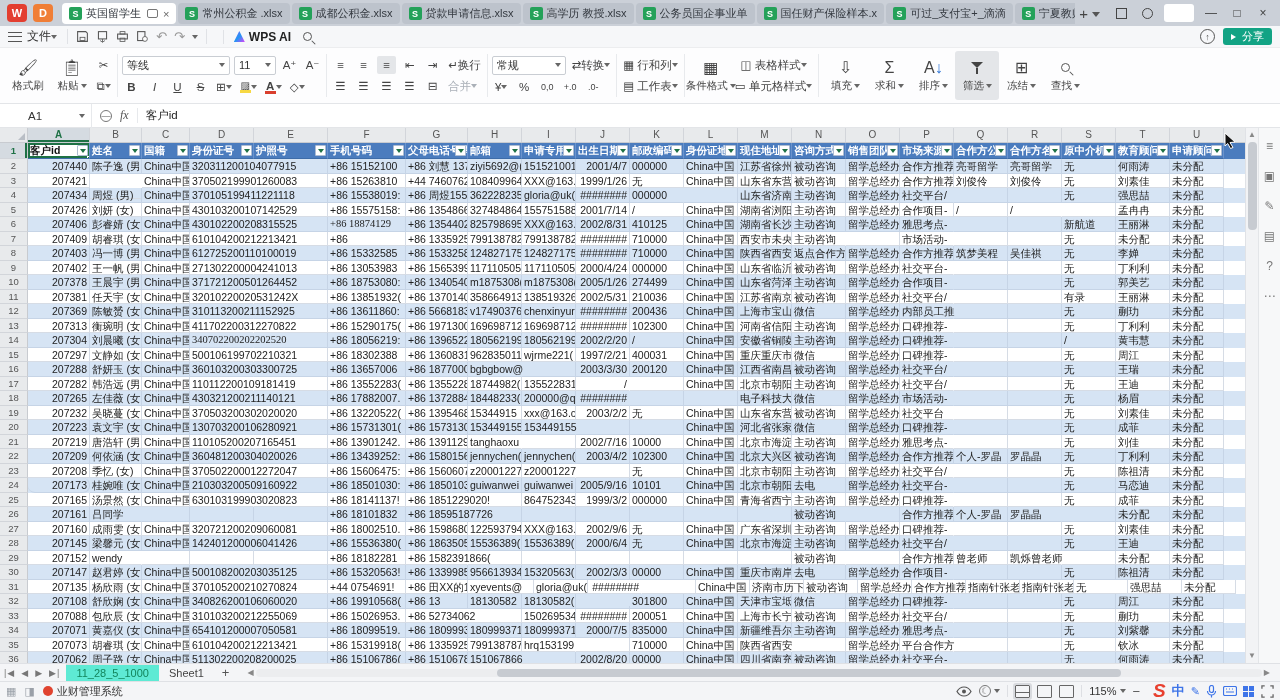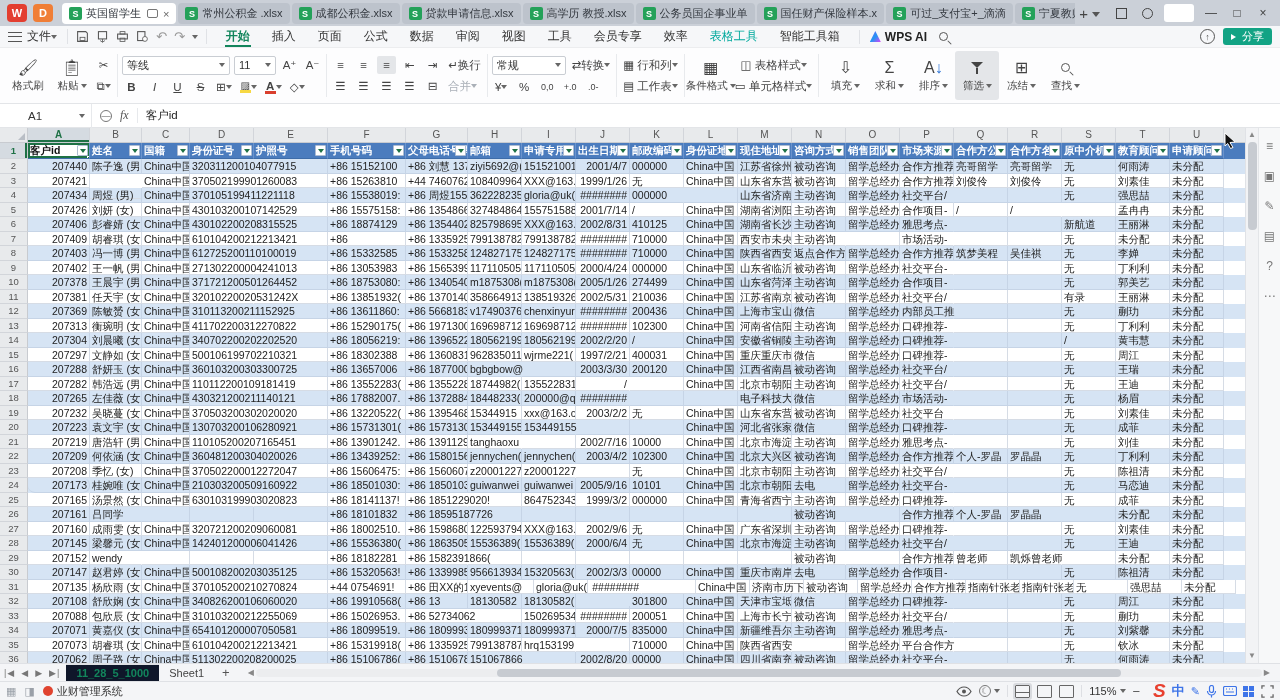--- a/index.html
+++ b/index.html
@@ -106,21 +106,21 @@
   .vscroll{width:13px;background:#F2F3F5;border-left:1px solid #E0E2E6;display:flex;flex-direction:column;align-items:center;flex:none;}
   .varr{font-size:8px;color:#888;height:14px;line-height:14px;}
   .vthumb{width:9px;height:88px;background:#C7CBD1;border-radius:4px;}
   .vscroll .sp{flex:1;}
   .rstrip{width:22px;background:#F7F8F9;border-left:1px solid #E3E5E8;display:flex;flex-direction:column;align-items:center;padding-top:12px;gap:18px;flex:none;}
   .rsico{font-size:12px;color:#777;line-height:12px;}
   
   .sheetbar{height:18px;background:#F4F5F7;border-top:1px solid #DFE1E5;display:flex;align-items:center;flex:none;padding-left:4px;}
   .snav{font-size:9px;color:#777;letter-spacing:1px;margin-right:6px;}
   .stab{height:18px;display:flex;align-items:center;padding:0 10px;font-size:11px;color:#444;}
-  .stab.act{background:#0f172a;color:#12855C;font-weight:bold;border-top:1px solid #DFE1E5;}
+  .stab.act{background:#5eead4;color:#12855C;font-weight:normal;border-top:1px solid #DFE1E5;}
   .saddbtn{font-size:13px;color:#555;padding:0 8px;}
   .hscroll{flex:1;height:10px;margin:0 10px;display:flex;align-items:center;gap:2px;}
   .harr{font-size:8px;color:#888;}
   .htrack{flex:1;height:8px;background:#ECEDEF;border-radius:4px;position:relative;}
   .hthumb{position:absolute;left:24%;width:62%;height:8px;background:#C7CBD1;border-radius:4px;}
   
   .statusbar{height:19px;background:#F4F5F7;border-top:1px solid #DFE1E5;display:flex;align-items:center;flex:none;padding:0 6px;gap:8px;}
   .tbico{font-size:11px;color:#9AA0A8;}
   .appchip{display:flex;align-items:center;gap:4px;font-size:11px;color:#333;}
   .reddot{width:10px;height:10px;border-radius:50%;background:#E0432F;}
@@ -224,34 +224,20 @@
           <rect x="5" y="10" width="6" height="4" fill="none" stroke="#555"></rect>
         </svg>
       <svg width="13" height="13" viewBox="0 0 16 16">
           <rect x="2" y="2" width="9" height="11" fill="none" stroke="#555" stroke-width="1.3"></rect>
           <circle cx="11" cy="11" r="3" fill="#fff" stroke="#555"></circle>
         </svg>
       <span class="undo">↶</span>
       <span class="undo">↷</span>
       <span class="car"></span>
     </span>
-    <span class="mtabs">
-        <span class="mtab act">开始</span>
-        <span class="mtab">插入</span>
-        <span class="mtab">页面</span>
-        <span class="mtab">公式</span>
-        <span class="mtab">数据</span>
-        <span class="mtab">审阅</span>
-        <span class="mtab">视图</span>
-        <span class="mtab">工具</span>
-        <span class="mtab">会员专享</span>
-        <span class="mtab">效率</span>
-        <span class="mtab accent">表格工具</span>
-        <span class="mtab">智能工具箱</span>
-      </span>
     <span class="aiwrap">
         <span class="ailogo" able="false"></span>
         <span class="aitxt">WPS AI</span>
       </span>
     <span class="mag"></span>
     <span class="mright">
       <span class="upcirc">↑</span>
       <span class="sharebtn">
           <span class="shico"></span>
           <span>分享</span>
@@ -632,21 +618,21 @@
             <div class="cell" style="width: 54px;">孟冉冉</div>
             <div class="cell" style="width: 54px;">未分配</div>
           </div>
           <div class="row band">
             <div class="gut">6</div>
             <div class="cell r" style="width: 62px;">207406</div>
             <div class="cell" style="width: 52px;">彭睿婧 (女</div>
             <div class="cell" style="width: 48px;">China中国</div>
             <div class="cell spill" style="width: 64px;">430102200208315525</div>
             <div class="cell" style="width: 74px;"></div>
-            <div class="cell" style="width: 78px;">+86 18874129</div>
+            <div class="cell" style="width: 78px; font-family: Liberation Serif, serif;">+86 18874129</div>
             <div class="cell" style="width: 62px;">+86 1354402198.</div>
             <div class="cell" style="width: 54px;">825798695</div>
             <div class="cell" style="width: 54px;">XXX@163.</div>
             <div class="cell r" style="width: 54px;">2002/8/31</div>
             <div class="cell" style="width: 54px;">410125</div>
             <div class="cell" style="width: 54px;">China中国</div>
             <div class="cell" style="width: 54px;">湖南省长沙</div>
             <div class="cell" style="width: 54px;">主动咨询</div>
             <div class="cell" style="width: 54px;">留学总经办</div>
             <div class="cell spill" style="width: 54px;">雅思考点-</div>
@@ -822,21 +808,21 @@
             <div class="cell" style="width: 54px;"></div>
             <div class="cell" style="width: 54px;">无</div>
             <div class="cell" style="width: 54px;">丁利利</div>
             <div class="cell" style="width: 54px;">未分配</div>
           </div>
           <div class="row band">
             <div class="gut">14</div>
             <div class="cell r" style="width: 62px;">207304</div>
             <div class="cell" style="width: 52px;">刘晨曦 (女</div>
             <div class="cell" style="width: 48px;">China中国</div>
-            <div class="cell spill" style="width: 64px;">340702200202202520</div>
+            <div class="cell spill" style="width: 64px; font-family: Liberation Serif, serif;">340702200202202520</div>
             <div class="cell" style="width: 74px;"></div>
             <div class="cell" style="width: 78px;">+86 18056219:</div>
             <div class="cell" style="width: 62px;">+86 1396522100:</div>
             <div class="cell" style="width: 54px;">180562199</div>
             <div class="cell" style="width: 54px;">180562199</div>
             <div class="cell r" style="width: 54px;">2002/2/20</div>
             <div class="cell" style="width: 54px;">/</div>
             <div class="cell" style="width: 54px;">China中国</div>
             <div class="cell" style="width: 54px;">安徽省铜陵</div>
             <div class="cell" style="width: 54px;">主动咨询</div>

